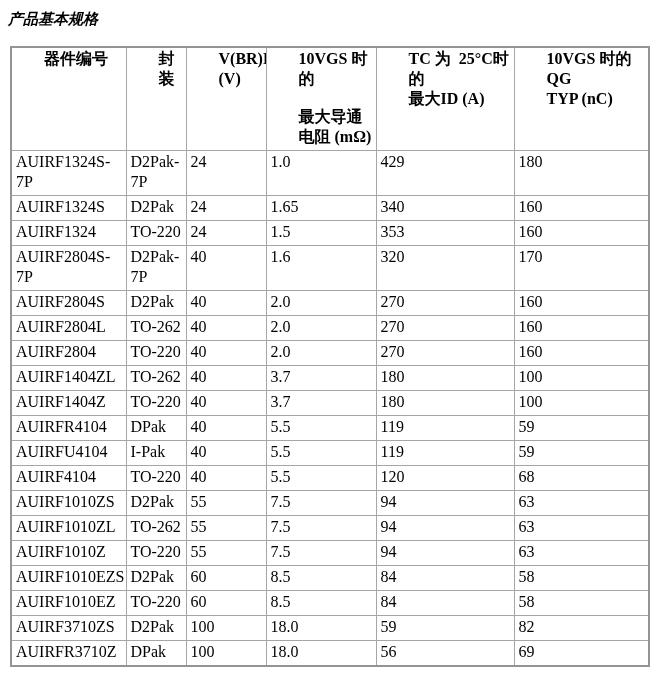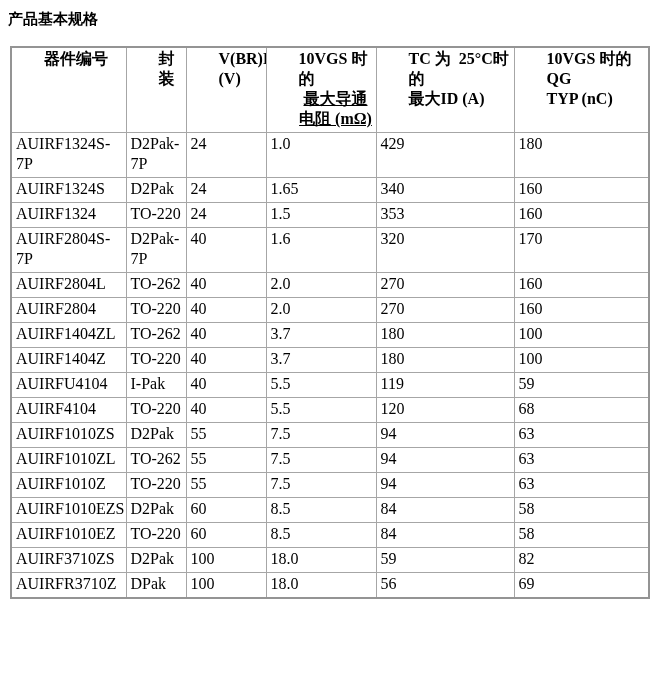--- a/index.html
+++ b/index.html
@@ -14,20 +14,21 @@
     box-sizing: border-box;
     font-family: "Liberation Serif", "DejaVu Serif", serif;
     color: #000000;
     overflow: hidden;
   }
   .page-title {
     font-size: 15px;
     font-weight: bold;
     margin: 2px 0 17px 0;
     font-family: "Liberation Serif", "DejaVu Serif", serif;
+    font-style: italic;
   }
   table.spec {
     border-collapse: collapse;
     table-layout: fixed;
     width: 640px;
     margin-left: 2px;
     border: 2px solid #949494;
     background: #ffffff;
   }
   table.spec th,
@@ -42,23 +43,22 @@
     word-break: normal;
   }
   table.spec th {
     font-weight: bold;
     height: 78px;
     padding-left: 32px;
   }
   .hline { display: block; white-space: pre-wrap; }
   .hdr-sub-center {
     display: block;
-    text-align: center;
+    margin-top: 18px;
     white-space: normal;
-    text-decoration: underline;
   }
   col.c1 { width: 115px; }
   col.c2 { width: 60px; }
   col.c3 { width: 80px; }
   col.c4 { width: 110px; }
   col.c5 { width: 138px; }
 </style>
 </head>
 <body>
 
@@ -126,20 +126,28 @@
   </tr>
       <tr>
     <td>AUIRF2804S-7P</td>
     <td>D2Pak-7P</td>
     <td>40</td>
     <td>1.6</td>
     <td>320</td>
     <td>170</td>
   </tr>
       <tr>
+    <td>AUIRF2804S</td>
+    <td>D2Pak</td>
+    <td>40</td>
+    <td>2.0</td>
+    <td>270</td>
+    <td>160</td>
+  </tr>
+      <tr>
     <td>AUIRF2804L</td>
     <td>TO-262</td>
     <td>40</td>
     <td>2.0</td>
     <td>270</td>
     <td>160</td>
   </tr>
       <tr>
     <td>AUIRF2804</td>
     <td>TO-220</td>
@@ -156,20 +164,28 @@
     <td>180</td>
     <td>100</td>
   </tr>
       <tr>
     <td>AUIRF1404Z</td>
     <td>TO-220</td>
     <td>40</td>
     <td>3.7</td>
     <td>180</td>
     <td>100</td>
+  </tr>
+      <tr>
+    <td>AUIRFR4104</td>
+    <td>DPak</td>
+    <td>40</td>
+    <td>5.5</td>
+    <td>119</td>
+    <td>59</td>
   </tr>
       <tr>
     <td>AUIRFU4104</td>
     <td>I-Pak</td>
     <td>40</td>
     <td>5.5</td>
     <td>119</td>
     <td>59</td>
   </tr>
       <tr>

